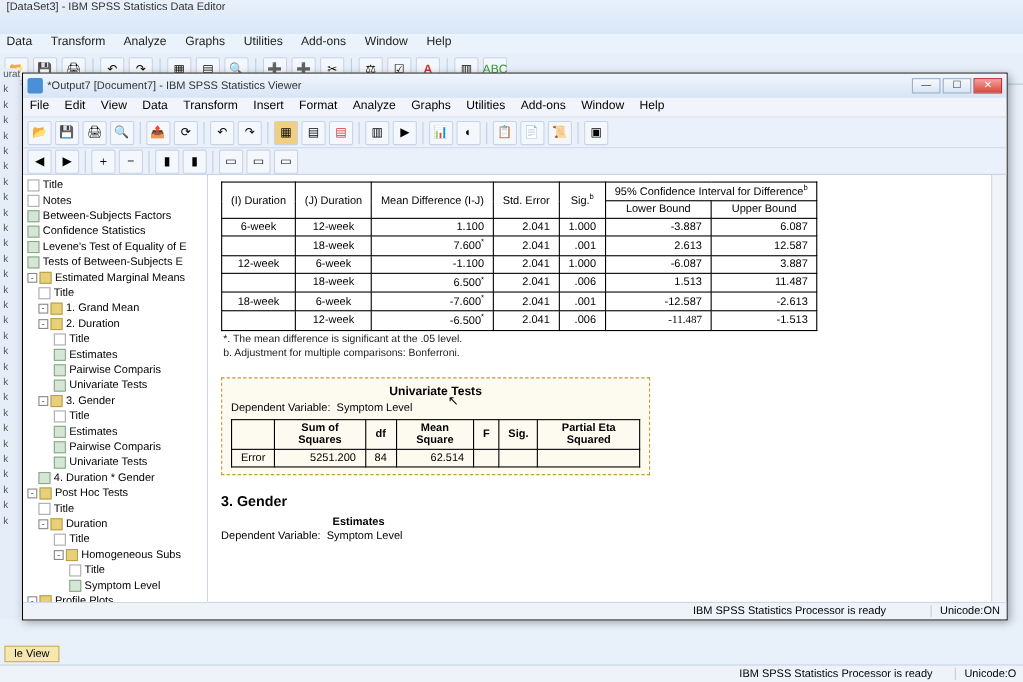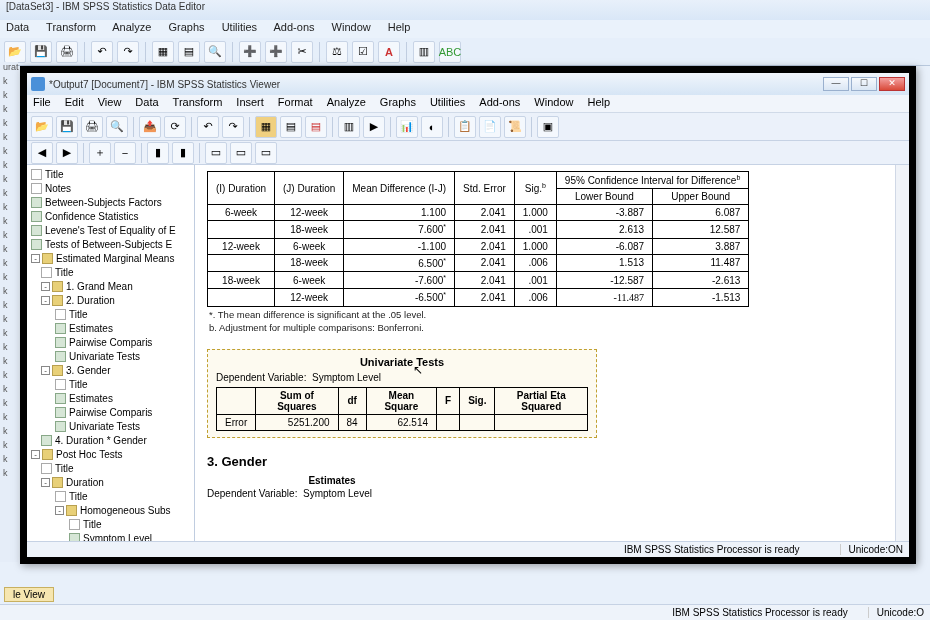--- a/index.html
+++ b/index.html
@@ -12,21 +12,21 @@
   overflow: hidden;
   position: relative;
 }
 .outer-window {
   position: absolute;
   top: 0; left: 0; width: 930px; height: 620px;
   background: #e8f0fa;
 }
 .outer-title {
   background: linear-gradient(#e8f0fa,#d9e7f7);
-  height: 20px;
+  height: 31px;
   padding: 1px 6px;
   font-size: 10px;
   color: #333;
 }
 .outer-menu {
   background: #eaf2fb;
   height: 18px;
   padding: 1px 6px;
   font-size: 11px;
   color: #222;
@@ -53,21 +53,21 @@
   font-size: 11px;
 }
 .tb-sep { width: 1px; height: 20px; background: #c0cde0; margin: 0 2px; }
 .inner-window {
   position: absolute;
   top: 66px;
   left: 20px;
   width: 896px;
   height: 498px;
   background: #fff;
-  border: 7px solid #000000;
+  border: 1px solid #000000;
   box-shadow: 2px 2px 8px rgba(0,0,0,0.35);
   display: flex;
   flex-direction: column;
 }
 .inner-titlebar {
   height: 22px;
   background: linear-gradient(#f0f5fc,#d6e5f5);
   display: flex;
   align-items: center;
   padding: 0 4px;

